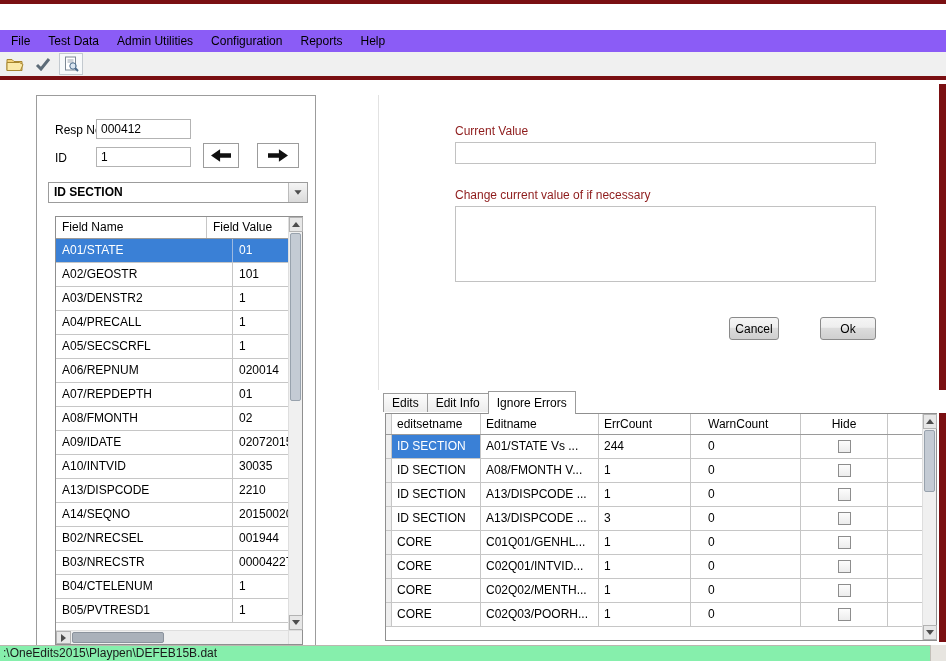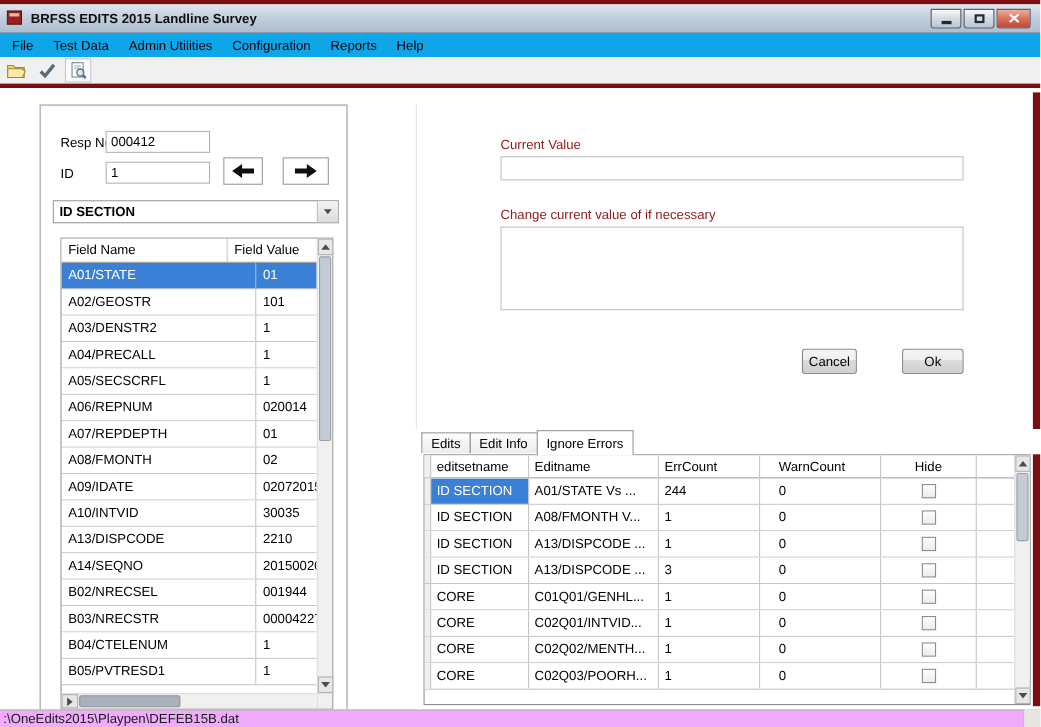--- a/index.html
+++ b/index.html
@@ -23,21 +23,21 @@
   .win-buttons { margin-left:auto; display:flex; gap:2px; margin-right:3px; }
   .win-btn {
     width:28px; height:18px; border:1px solid #59636e; border-radius:0 0 3px 3px;
     background:linear-gradient(#f8fafc,#d6dce3 45%,#bdc6cf);
     display:flex; align-items:center; justify-content:center; cursor:default;
   }
   .win-btn.close { width:31px; background:linear-gradient(#efae9d,#da7560 45%,#bd4833); }
   .glyph-min { width:9px; height:3px; background:#1d2b39; margin-top:8px; }
   .glyph-max { width:9px; height:8px; border:2px solid #1d2b39; background:transparent; }
 
-  .menubar { position:absolute; top:30px; left:0; width:100%; height:22px; background:#0ea5e9; display:flex; align-items:center; padding-left:2px; }
+  .menubar { position:absolute; top:30px; left:0; width:100%; height:22px; background:#8b5cf6; display:flex; align-items:center; padding-left:2px; }
   .menu-item { padding:3px 9px; cursor:default; }
 
   .toolbar { position:absolute; top:52px; left:0; width:100%; height:24px; background:#f0f0f0; display:flex; align-items:center; padding-left:3px; gap:4px; }
   .tool-btn { width:24px; height:22px; display:flex; align-items:center; justify-content:center; background:transparent; border:1px solid transparent; padding:0; }
   .tool-btn.outlined { border:1px solid #c3c9cf; background:#f7f9fa; }
 
   .toolbar-line { position:absolute; top:76px; left:0; width:100%; height:4px; background:var(--chrome-red,#7a0f12); }
   .edge-strip { position:absolute; right:0; width:7px; background:var(--chrome-red,#7a0f12); }
   .edge-strip.e1 { top:84px; height:306px; }
   .edge-strip.e2 { top:413px; height:229px; }
@@ -115,53 +115,31 @@
   .erow { height:24px; display:flex; border-bottom:1px solid #c6c6c6; background:#fff; }
   .ecell { border-right:1px solid #c6c6c6; padding-left:5px; line-height:23px; overflow:hidden; white-space:nowrap; flex:none; }
   .c-editset { width:89px; } .c-editname { width:118px; } .c-err { width:92px; } .c-warn { width:98px;margin-left:12px; }
   .c-hide { width:87px; } .c-fill { flex:1 !important; border-right:none; }
   .eg-h.c-hide { text-align:center; padding-left:0; }
   .ecell.sel { background:var(--selection-blue,#3a80d6); color:#fff; }
   .hide-cell { display:flex; align-items:center; justify-content:center; padding:0; }
   .checkbox { width:13px; height:13px; border:1px solid #8d8d8d; background:linear-gradient(#fdfdfd,#ececec); }
 
   
-  .statusbar { position:absolute; left:0; top:645px; width:100%; height:16px; background:#f0abfc;
+  .statusbar { position:absolute; left:0; top:645px; width:100%; height:16px; background:#86efac;
                border-top:1px solid #bab7af; line-height:15px; padding-left:3px; color:#1a1a1a; overflow:hidden; }
   .grip { position:absolute; right:0; top:645px; width:16px; height:16px; background:#e7e5e0; border-left:1px solid #c2bfb8; }
 </style>
 </head>
 <body>
 
 <div class="window">
 
   <div class="top-edge"></div>
 
-  <div class="titlebar">
-    <span class="app-icon">
-      <svg width="15" height="14" viewBox="0 0 15 14">
-          <rect x="0.5" y="1" width="13" height="12" fill="#9b2020" stroke="#5d0d0d"></rect>
-          <rect x="2.5" y="3" width="9" height="3" fill="#e8b3b3"></rect>
-        </svg>
-    </span>
-    <span class="title-text">BRFSS EDITS 2015 Landline Survey</span>
-    <div class="win-buttons">
-      <div class="win-btn">
-          <span class="glyph-min"></span>
-        </div>
-      <div class="win-btn">
-          <span class="glyph-max"></span>
-        </div>
-      <div class="win-btn close">
-        <svg width="10" height="9" viewBox="0 0 10 9">
-            <path d="M1 1 L9 8 M9 1 L1 8" stroke="#fff" stroke-width="2"></path>
-          </svg>
-      </div>
-    </div>
-  </div>
 
   <div class="menubar">
     <span class="menu-item">File</span>
     <span class="menu-item">Test Data</span>
     <span class="menu-item">Admin Utilities</span>
     <span class="menu-item">Configuration</span>
     <span class="menu-item">Reports</span>
     <span class="menu-item">Help</span>
   </div>
 

